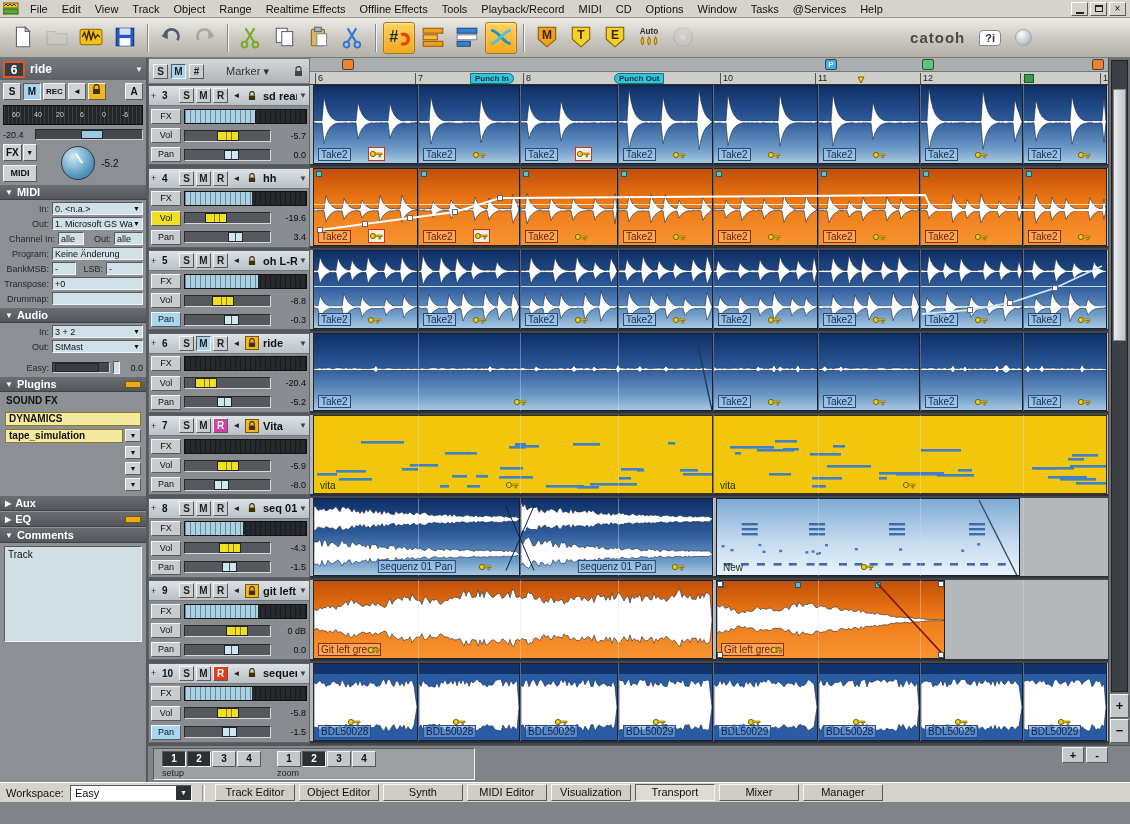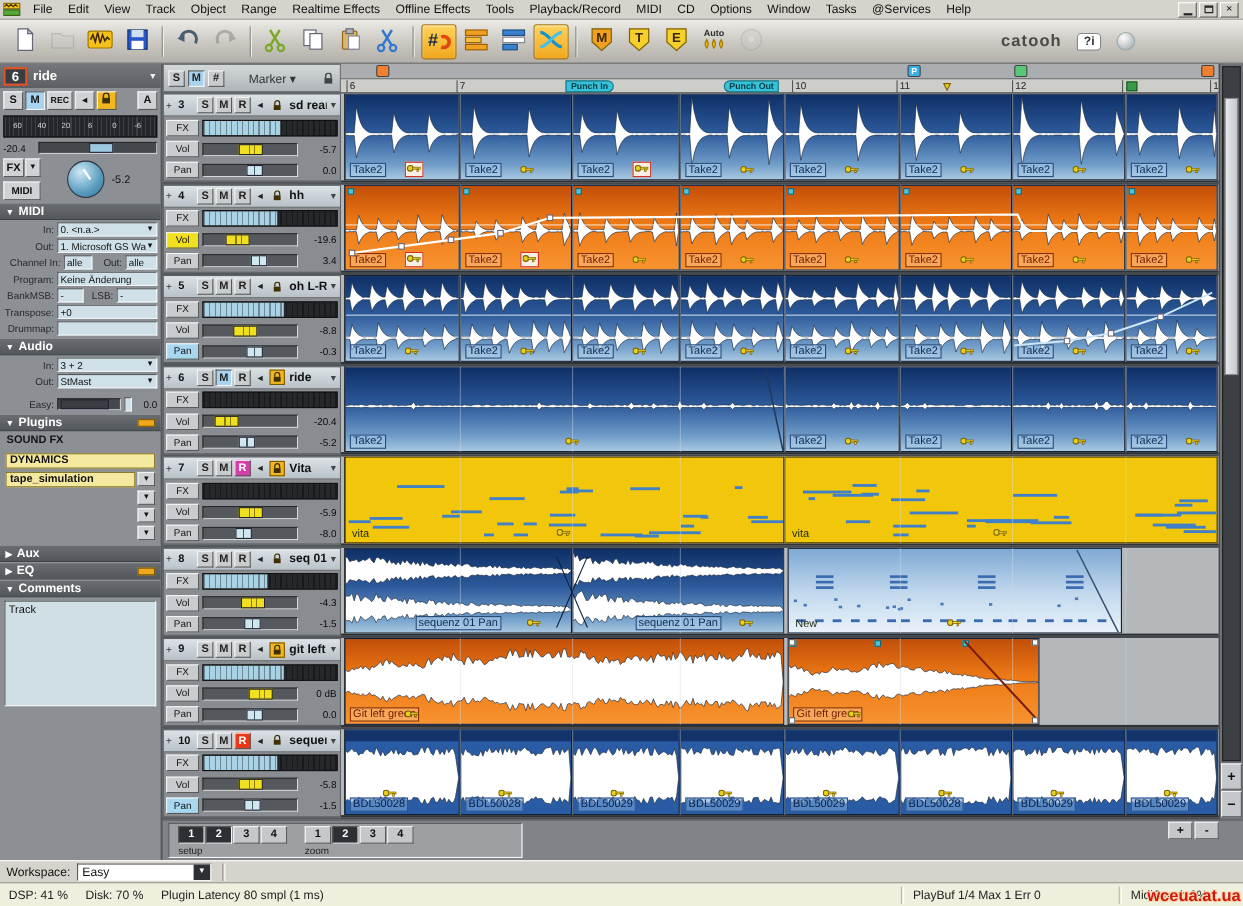--- a/index.html
+++ b/index.html
@@ -107,21 +107,21 @@
   .pthumb{width:15px;background:#cfe8f0;background-image:linear-gradient(90deg,transparent 0 6px,#456 6px 7px,transparent 7px);}
   .slval{width:33px;text-align:right;font-size:9px;color:#0a0a0a;padding-right:1px;}
   
   .arrange{position:absolute;left:310px;top:58px;width:798px;height:687px;background:#44474b;}
   .markerstrip{position:absolute;left:0;top:0;width:798px;height:14px;background:#aaaeb0;border-bottom:1px solid #777;}
   .tlmarker{position:absolute;top:1px;width:12px;height:11px;border:1px solid #444;border-radius:2px;
             color:#fff;font:bold 8px/10px "Liberation Sans",sans-serif;text-align:center;}
   .ruler{position:absolute;left:0;top:14px;width:798px;height:13px;background:#cdcdc9;border-bottom:1px solid #333;}
   .rtick{position:absolute;top:1px;font-size:9px;color:#222;border-left:1px solid #555;padding-left:2px;height:11px;line-height:11px;}
   .punch{position:absolute;top:1px;height:11px;background:#35c2da;border:1px solid #14717e;color:#083a42;
-         font:bold 8px/9px "Liberation Sans",sans-serif;padding:0 4px;display:flex;align-items:center;margin-left:44px;}
+         font:bold 8px/9px "Liberation Sans",sans-serif;padding:0 4px;display:flex;align-items:center;}
   .minimark{position:absolute;width:7px;height:7px;top:2px;}
   .lane{position:absolute;left:0;width:798px;background:#b4b8ba;border-bottom:2px solid #2e3236;overflow:hidden;}
   .clip{position:absolute;top:0;bottom:0;border:1px solid #142238;overflow:hidden;}
   .clip.cblue{background:linear-gradient(#0e2f66,#2d5a9a 45%,#6f9cc8 82%,#a9c8e0);}
   .clip.corange{background:linear-gradient(#c24f08,#ee7a16 45%,#f79330);}
   .clip.cyellow{background:#f2c60a;border-color:#403000;}
   .clip.cnew{background:linear-gradient(#7fa9d4,#c4daee 55%,#e9f2fa);}
   .clip.cbdl{background:#2a5ca6;}
   .clip.cbdl::before{content:"";position:absolute;left:0;right:0;top:0;height:10px;background:#14336b;}
   .cliplabel{position:absolute;left:4px;bottom:2px;font-size:10px;padding:0 2px;white-space:nowrap;z-index:4;}
@@ -1659,26 +1659,26 @@
     <div class="zpm" style="left:938px">-</div>
   </div>
 
   <div class="wsbar">
     <span>Workspace:</span>
     <span class="wsdrop">
       <span>Easy</span>
         <span class="dd">▼</span>
     </span>
     <span class="wssep"></span>
+    <span id="ws-panels" style="display:flex;gap:4px">
+        <span class="wsb">Track Editor</span>
+        <span class="wsb">Object Editor</span>
+        <span class="wsb">Synth</span>
+        <span class="wsb">MIDI Editor</span>
+        <span class="wsb">Visualization</span>
+        <span class="wsb on">Transport</span>
+        <span class="wsb">Mixer</span>
+        <span class="wsb">Manager</span>
+      </span>
   </div>
 
-  <div class="statusbar">
-    <span class="stsec">DSP: 41 %</span>
-    <span class="stsec">Disk: 70 %</span>
-    <span class="stsec">Plugin Latency 80 smpl (1 ms)</span>
-    <span class="stsep" style="margin-left:auto"></span>
-    <span class="stsec" style="width:195px">PlayBuf 1/4  Max 1  Err 0</span>
-    <span class="stsep"></span>
-    <span class="stsec" style="width:110px">MidiSynch 0%</span>
-    <span class="watermark">wceua.at.ua</span>
-  </div>
 
 </div>
 
 </body></html>

